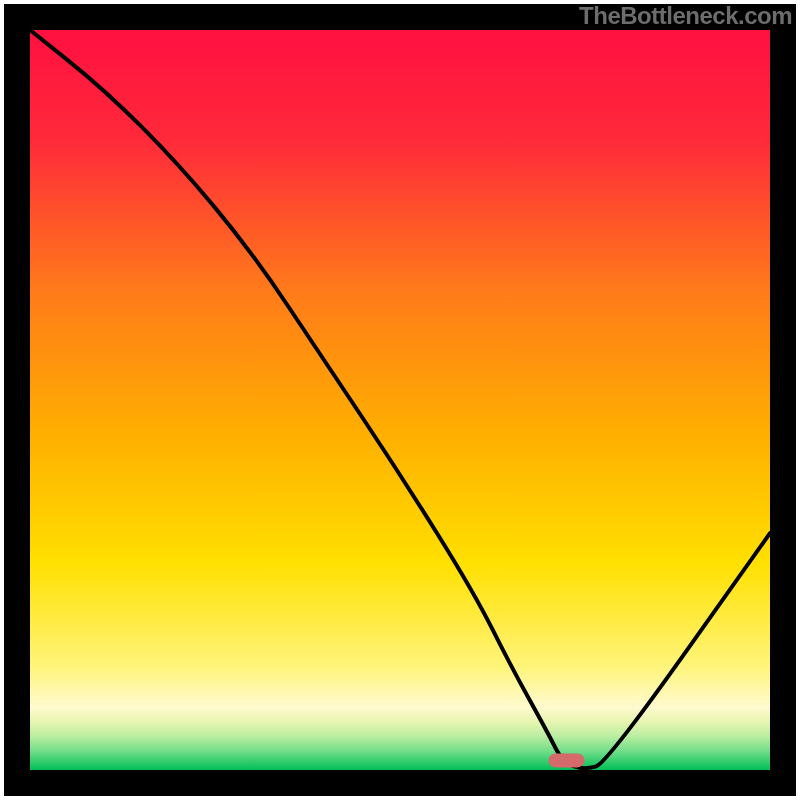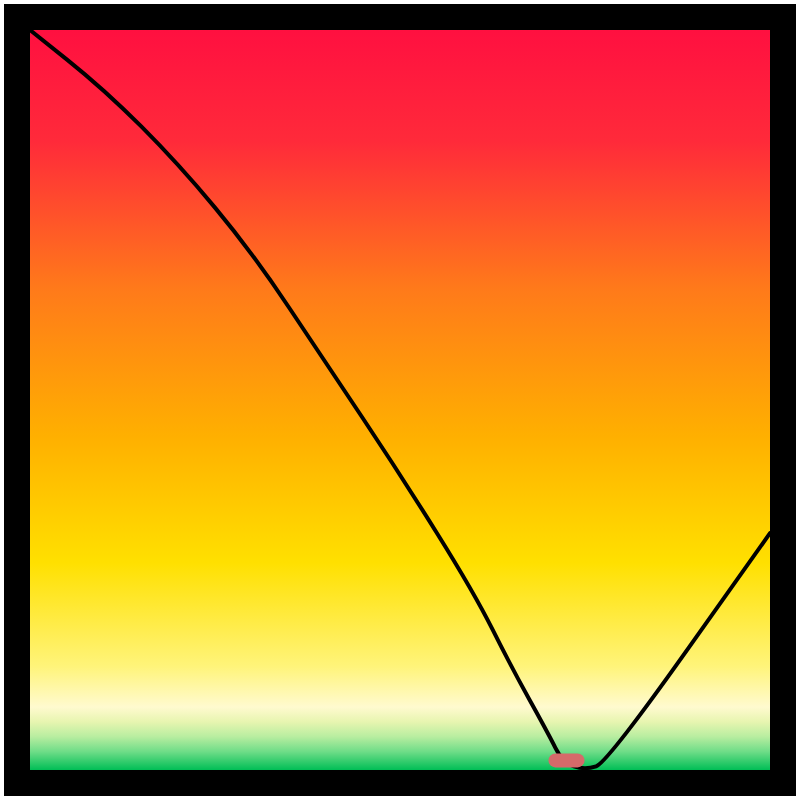--- a/index.html
+++ b/index.html
@@ -55,14 +55,15 @@
       <path d="M30 30 Q 30 30 67 59.599999999999966 Q 104 89.19999999999993 141 126.19999999999999 Q 178 163.20000000000005 215 207.60000000000002 Q 252 252 289 307.5 Q 326 362.99999999999994 363 418.5 Q 400 474 437 533.2 Q 474 592.4 492.5 629.4 Q 511 666.4 529.5 699.7 Q 548 733 555.4 747.8 Q 562.8 762.6 573.9 766.3 Q 585 770 596.1 766.3 Q 607.2 762.6 688.6 647.9000000000001 T 770 533.2" fill="none" stroke="#000000" stroke-width="4" stroke-linecap="round" stroke-linejoin="round"></path>
       <rect x="548.5" y="753.38" width="36" height="14" rx="7" ry="7" fill="#d56a6a"></rect>
       <rect x="17" y="17" width="766" height="766" fill="none" stroke="#000" stroke-width="26"></rect>
       <rect x="0" y="0" width="800" height="17" fill="#ffffff"></rect>
       <rect x="0" y="783" width="800" height="17" fill="#ffffff"></rect>
       <rect x="0" y="0" width="17" height="800" fill="#ffffff"></rect>
       <rect x="783" y="0" width="17" height="800" fill="#ffffff"></rect>
       <rect x="17" y="17" width="766" height="766" fill="none" stroke="#000" stroke-width="26"></rect>
     </svg>
 
+<div class="watermark">TheBottleneck.com</div>
 
 </div>
 
 </body></html>

